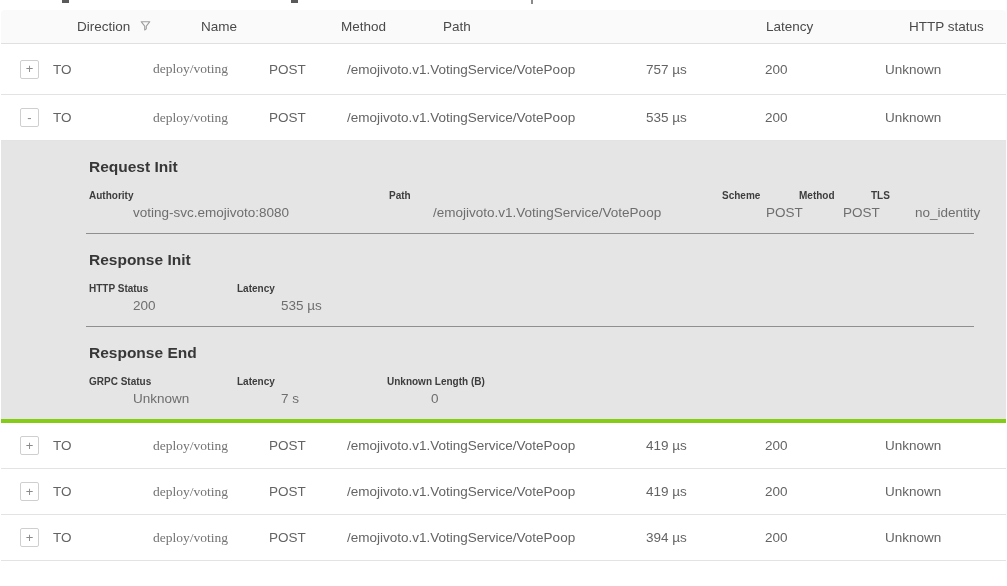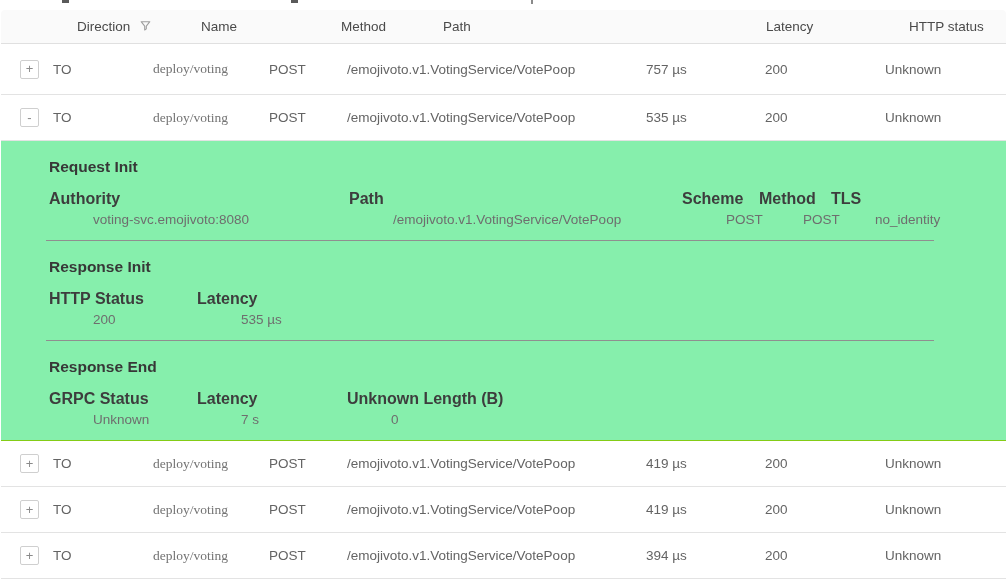--- a/index.html
+++ b/index.html
@@ -22,28 +22,28 @@
   .trow { height:46px; border-bottom:1px solid #e3e3e3; font-size:13.5px; color:#646464; }
   .trow.first { height:51px; }
   .cell { white-space:nowrap; overflow:hidden; }
   .toggle-btn { width:19px; height:19px; margin-left:19px; background:#fff;
     border:1px solid #cfcfcf; border-radius:2px; color:#8a8a8a; font-size:13px;
     line-height:16px; text-align:center; cursor:pointer; display:block;
     font-family:"Liberation Sans", sans-serif; padding:0; }
   .link { color:#737373; text-decoration:none; cursor:pointer;font-family:Liberation Serif, serif; }
   .funnel { display:inline-block; }
 
-  .detail { border-bottom:1px solid #84cc16; padding:0 0 13px 48px;
-    background:#86efac; color:#646464; }
+  .detail { border-bottom:4px solid #84cc16; padding:0 0 13px 88px;
+    background:#e5e5e5; color:#646464; }
   .section-title { padding-top:17px; font-size:15.5px; font-weight:bold; color:#373737; }
   .fields { display:grid; margin-top:14px; }
   .fields.req { grid-template-columns:300px 333px 77px 72px 1fr; }
   .fields.resp-init { grid-template-columns:148px 1fr; }
   .fields.resp-end { grid-template-columns:148px 150px 1fr; }
-  .field-label { font-size:16px; font-weight:bold; color:#3d3d3d; }
+  .field-label { font-size:10px; font-weight:bold; color:#3d3d3d; }
   .field-value { margin-top:4px; font-size:13.5px; color:#6e6e6e;margin-left:44px; }
   .sep { width:888px; margin-left:-3px; margin-top:13px;
     border-bottom:1px solid #8f8f8f; }
 </style>
 </head>
 <body>
 
 <div class="top-strip">
   <div class="cut-mark m1"></div>
   <div class="cut-mark m2"></div>

